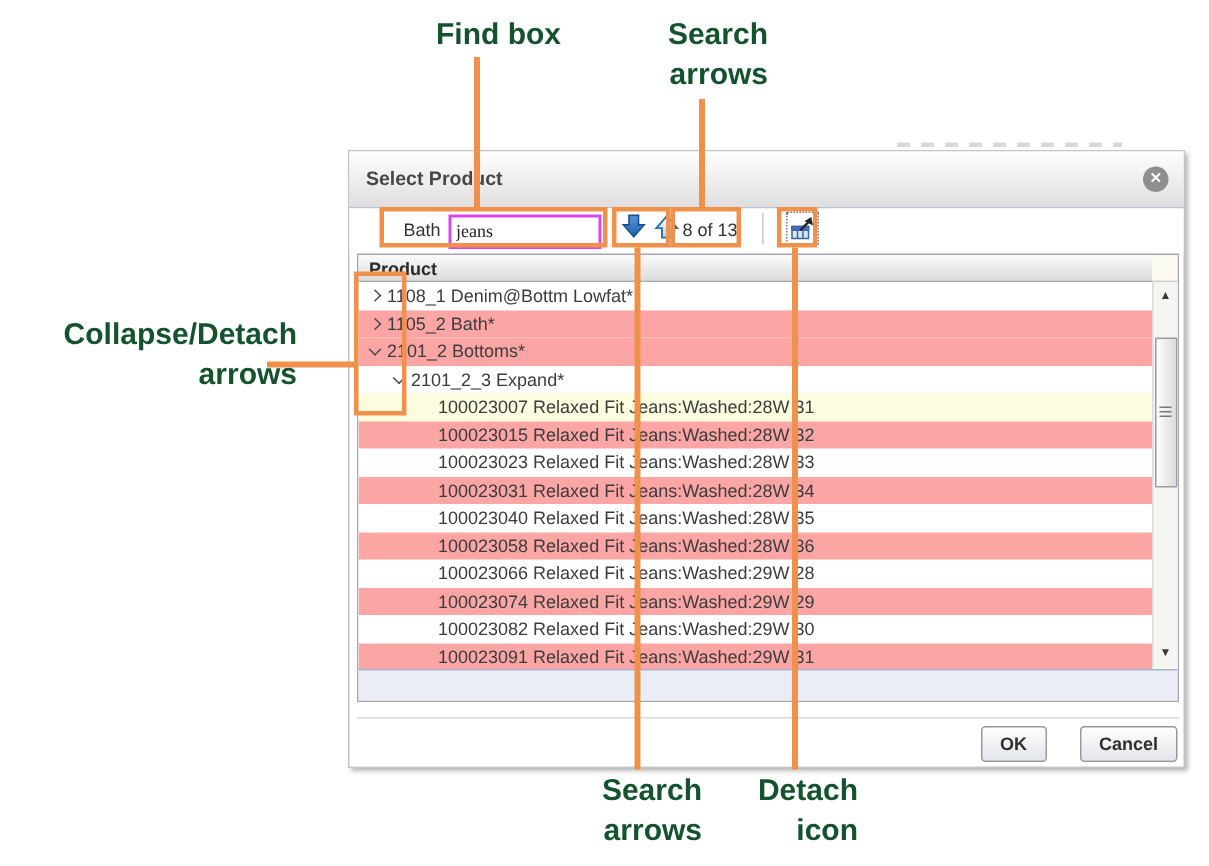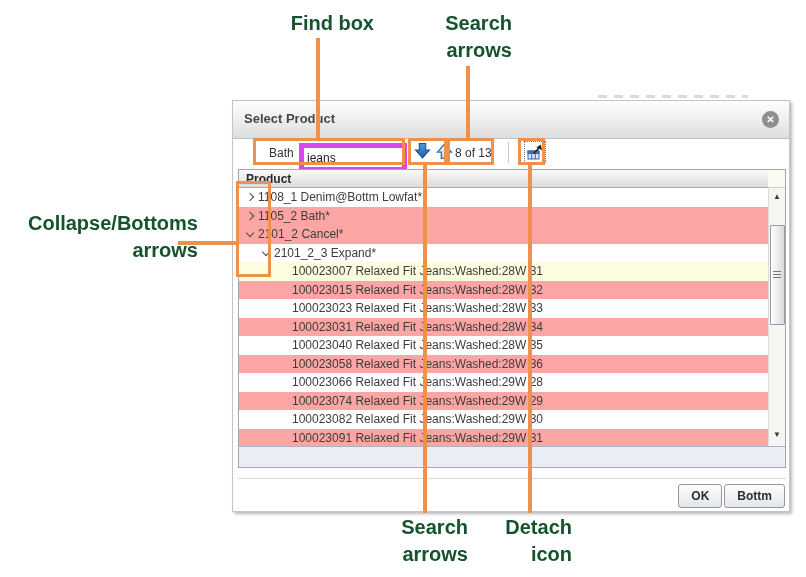--- a/index.html
+++ b/index.html
@@ -11,22 +11,22 @@
   .titlebar{position:absolute;left:0;top:0;right:0;height:37px;
             background:linear-gradient(#fefefe 0%,#f0f0f0 45%,#dedede 100%);
             border-bottom:1px solid #b9c4d2;}
   .titlebar .ttl{position:absolute;left:11px;top:10px;font-size:13px;font-weight:bold;color:#474747;}
   .closebtn{position:absolute;right:10px;top:10px;width:17px;height:17px;border-radius:50%;
             background:#8f8f8f;color:#fff;font-size:10px;font-weight:bold;line-height:17px;
             text-align:center;cursor:pointer;}
   
   .toolbar{position:absolute;left:0;top:38px;right:0;height:29px;background:#fff;}
   .findlabel{position:absolute;left:36px;top:7px;font-size:12px;color:#333;}
-  .findinput{position:absolute;left:66px;top:4px;width:92px;height:17px;border:5px solid #d946ef;
-             font-family:Liberation Sans, sans-serif;font-size:12px;padding:1px 3px;color:#222;}
+  .findinput{position:absolute;left:66px;top:4px;width:92px;height:17px;border:2px solid #d946ef;
+             font-family:Liberation Serif, serif;font-size:12px;padding:1px 3px;color:#222;}
   .arrowbtn{position:absolute;top:3px;width:18px;height:20px;background:none;border:none;padding:0;cursor:pointer;}
   .abtn-down{left:180px;} .abtn-up{left:202px;}
   .resultcount{position:absolute;left:222px;top:7px;font-size:12px;color:#333;}
   .tbsep{position:absolute;left:275px;top:3px;width:1px;height:21px;background:#c9c9c9;}
   .detachbtn{position:absolute;left:291px;top:2px;width:22px;height:22px;background:#fff;
              border:1px dotted #777;padding:1px;cursor:pointer;}
   
   .tablebox{position:absolute;left:5px;top:68px;width:548px;height:299px;box-sizing:border-box;
             border:1px solid #a6a6b2;background:#fff;}
   .thead{position:absolute;left:0;top:0;right:17px;height:17px;
@@ -48,21 +48,21 @@
   
   .vscroll{position:absolute;right:0;top:0;width:17px;height:100%;background:#f5f5f1;border-left:1px solid #dcdcdc;box-sizing:border-box;}
   .sarrow{position:absolute;left:0;width:16px;text-align:center;font-size:8px;color:#3a3a3a;cursor:pointer;line-height:10px;}
   .sup{top:4px;} .sdown{bottom:8px;}
   .sthumb{position:absolute;left:1px;top:37px;width:13px;height:98px;border:1px solid #9a9aa0;border-radius:1px;
           background:linear-gradient(90deg,#ffffff,#dadada);cursor:pointer;}
   .grip{position:absolute;left:2px;top:45px;width:8px;border-top:1px solid #777;
         box-shadow:0 3px 0 #777,0 6px 0 #777;}
   
   .btnsep{position:absolute;left:5px;right:3px;top:377px;height:1px;background:#dadada;}
-  .btnrow{position:absolute;right:4px;top:383px;display:flex;gap:2px;}
+  .btnrow{position:absolute;right:4px;top:383px;display:flex;gap:22px;}
   .dlgbtn{height:24px;padding:0 12px;font-family:"Liberation Sans",sans-serif;font-size:12px;font-weight:bold;
           color:#2e2e2e;border:1px solid #989898;border-radius:3px;
           background:linear-gradient(#fefefe,#e2e5ea);cursor:pointer;}
   
   .bg-art{position:absolute;left:598px;top:95px;width:150px;height:3px;
           background:repeating-linear-gradient(90deg,#cfcfcf 0 9px,transparent 9px 16px);opacity:.8;}
   
   .ann{position:absolute;z-index:10;}
   .ann-label{font-size:20px;font-weight:bold;color:#14532d;text-align:right;line-height:1.35;}
   .ann-line{background:#f0914b;}
@@ -153,21 +153,21 @@
           <div class="trow lv0 alt">
     <span class="arrow">
               <span class="chev"></span>
             </span>
     <span class="rowlabel">1105_2 Bath*</span>
   </div>
           <div class="trow lv0 alt">
     <span class="arrow exp">
               <span class="chev"></span>
             </span>
-    <span class="rowlabel">2101_2 Cancel*</span>
+    <span class="rowlabel">2101_2 Bottoms*</span>
   </div>
           <div class="trow lv1">
     <span class="arrow exp">
               <span class="chev"></span>
             </span>
     <span class="rowlabel">2101_2_3 Expand*</span>
   </div>
           <div class="trow lv2 hl">
 
     <span class="rowlabel">100023007 Relaxed Fit Jeans:Washed:28W 31</span>
@@ -216,31 +216,31 @@
           <div class="sarrow sdown">▼</div>
         </div>
       </div>
 
       <div class="tfoot"></div>
     </div>
 
     <div class="btnsep"></div>
     <div class="btnrow">
       <button class="dlgbtn">OK</button>
-      <button class="dlgbtn">Bottm</button>
+      <button class="dlgbtn">Cancel</button>
     </div>
   </div>
 
   <div class="ann ann-label" id="ann-find-label">Find box</div>
   <div class="ann ann-line" id="ann-find-line"></div>
 
   <div class="ann ann-label" id="ann-results-label">Search arrows</div>
   <div class="ann ann-line" id="ann-results-line"></div>
 
-  <div class="ann ann-label" id="ann-collapse-label">Collapse/Bottoms arrows</div>
+  <div class="ann ann-label" id="ann-collapse-label">Collapse/Detach arrows</div>
   <div class="ann ann-line" id="ann-collapse-line"></div>
 
   <div class="ann ann-rect" id="rect-collapse"></div>
   <div class="ann ann-rect" id="rect-find"></div>
   <div class="ann ann-rect" id="rect-arrows"></div>
   <div class="ann ann-rect" id="rect-results"></div>
   <div class="ann ann-rect" id="rect-detach"></div>
 
   <div class="ann ann-line" id="ann-sarrows-line"></div>
   <div class="ann ann-line" id="ann-detach-line"></div>

